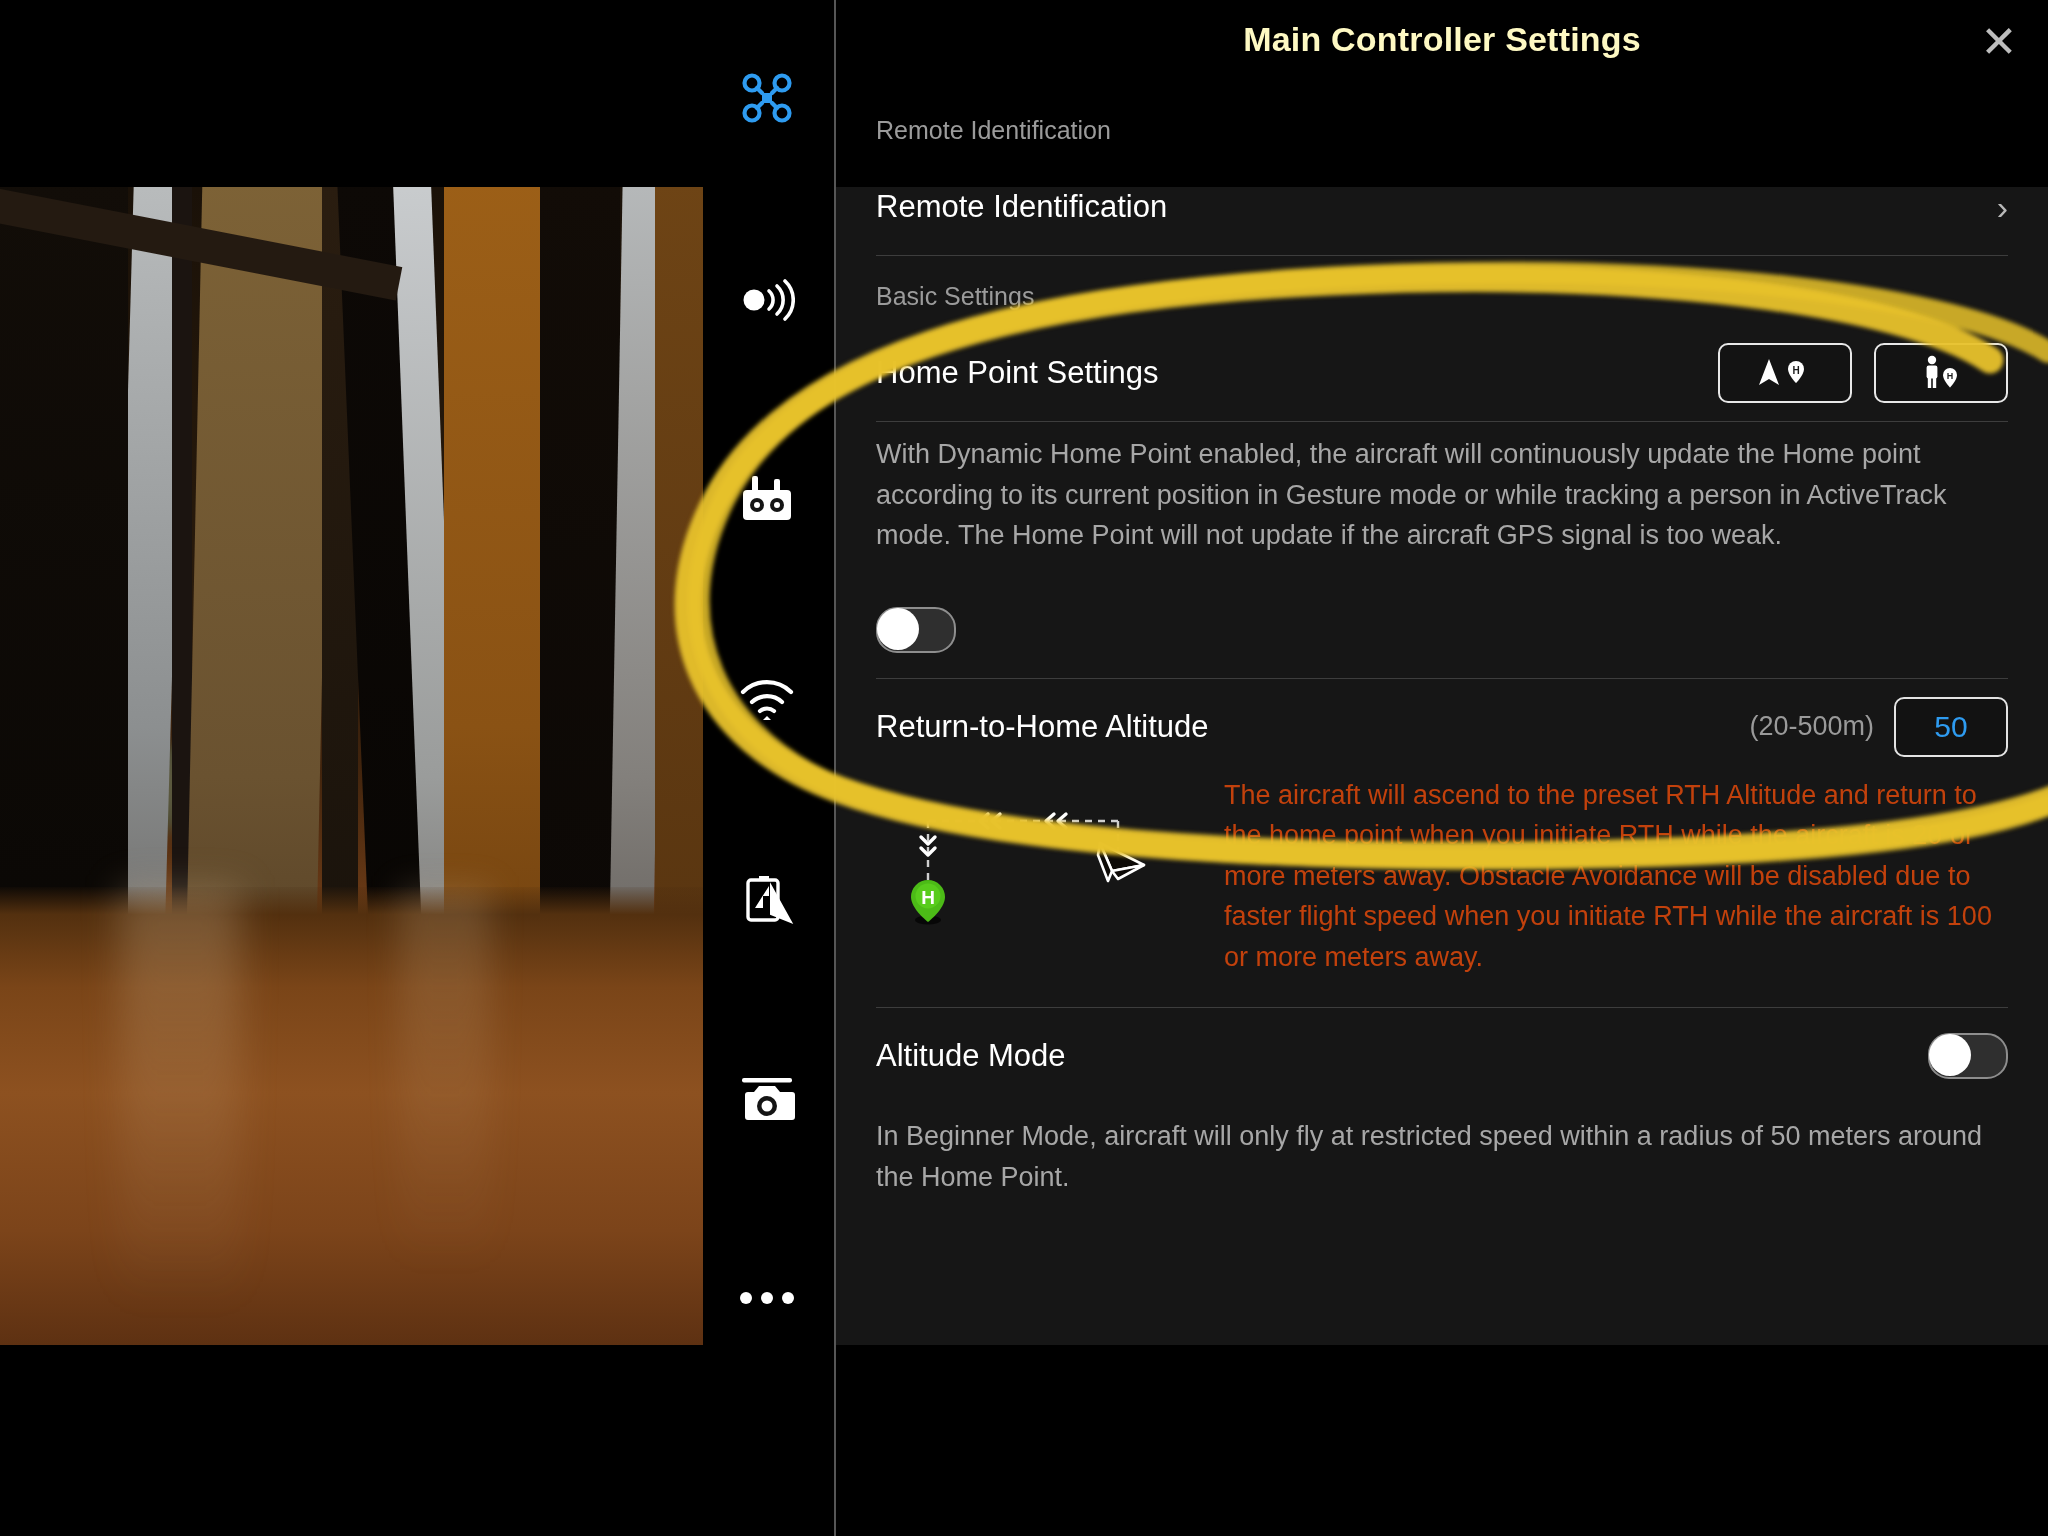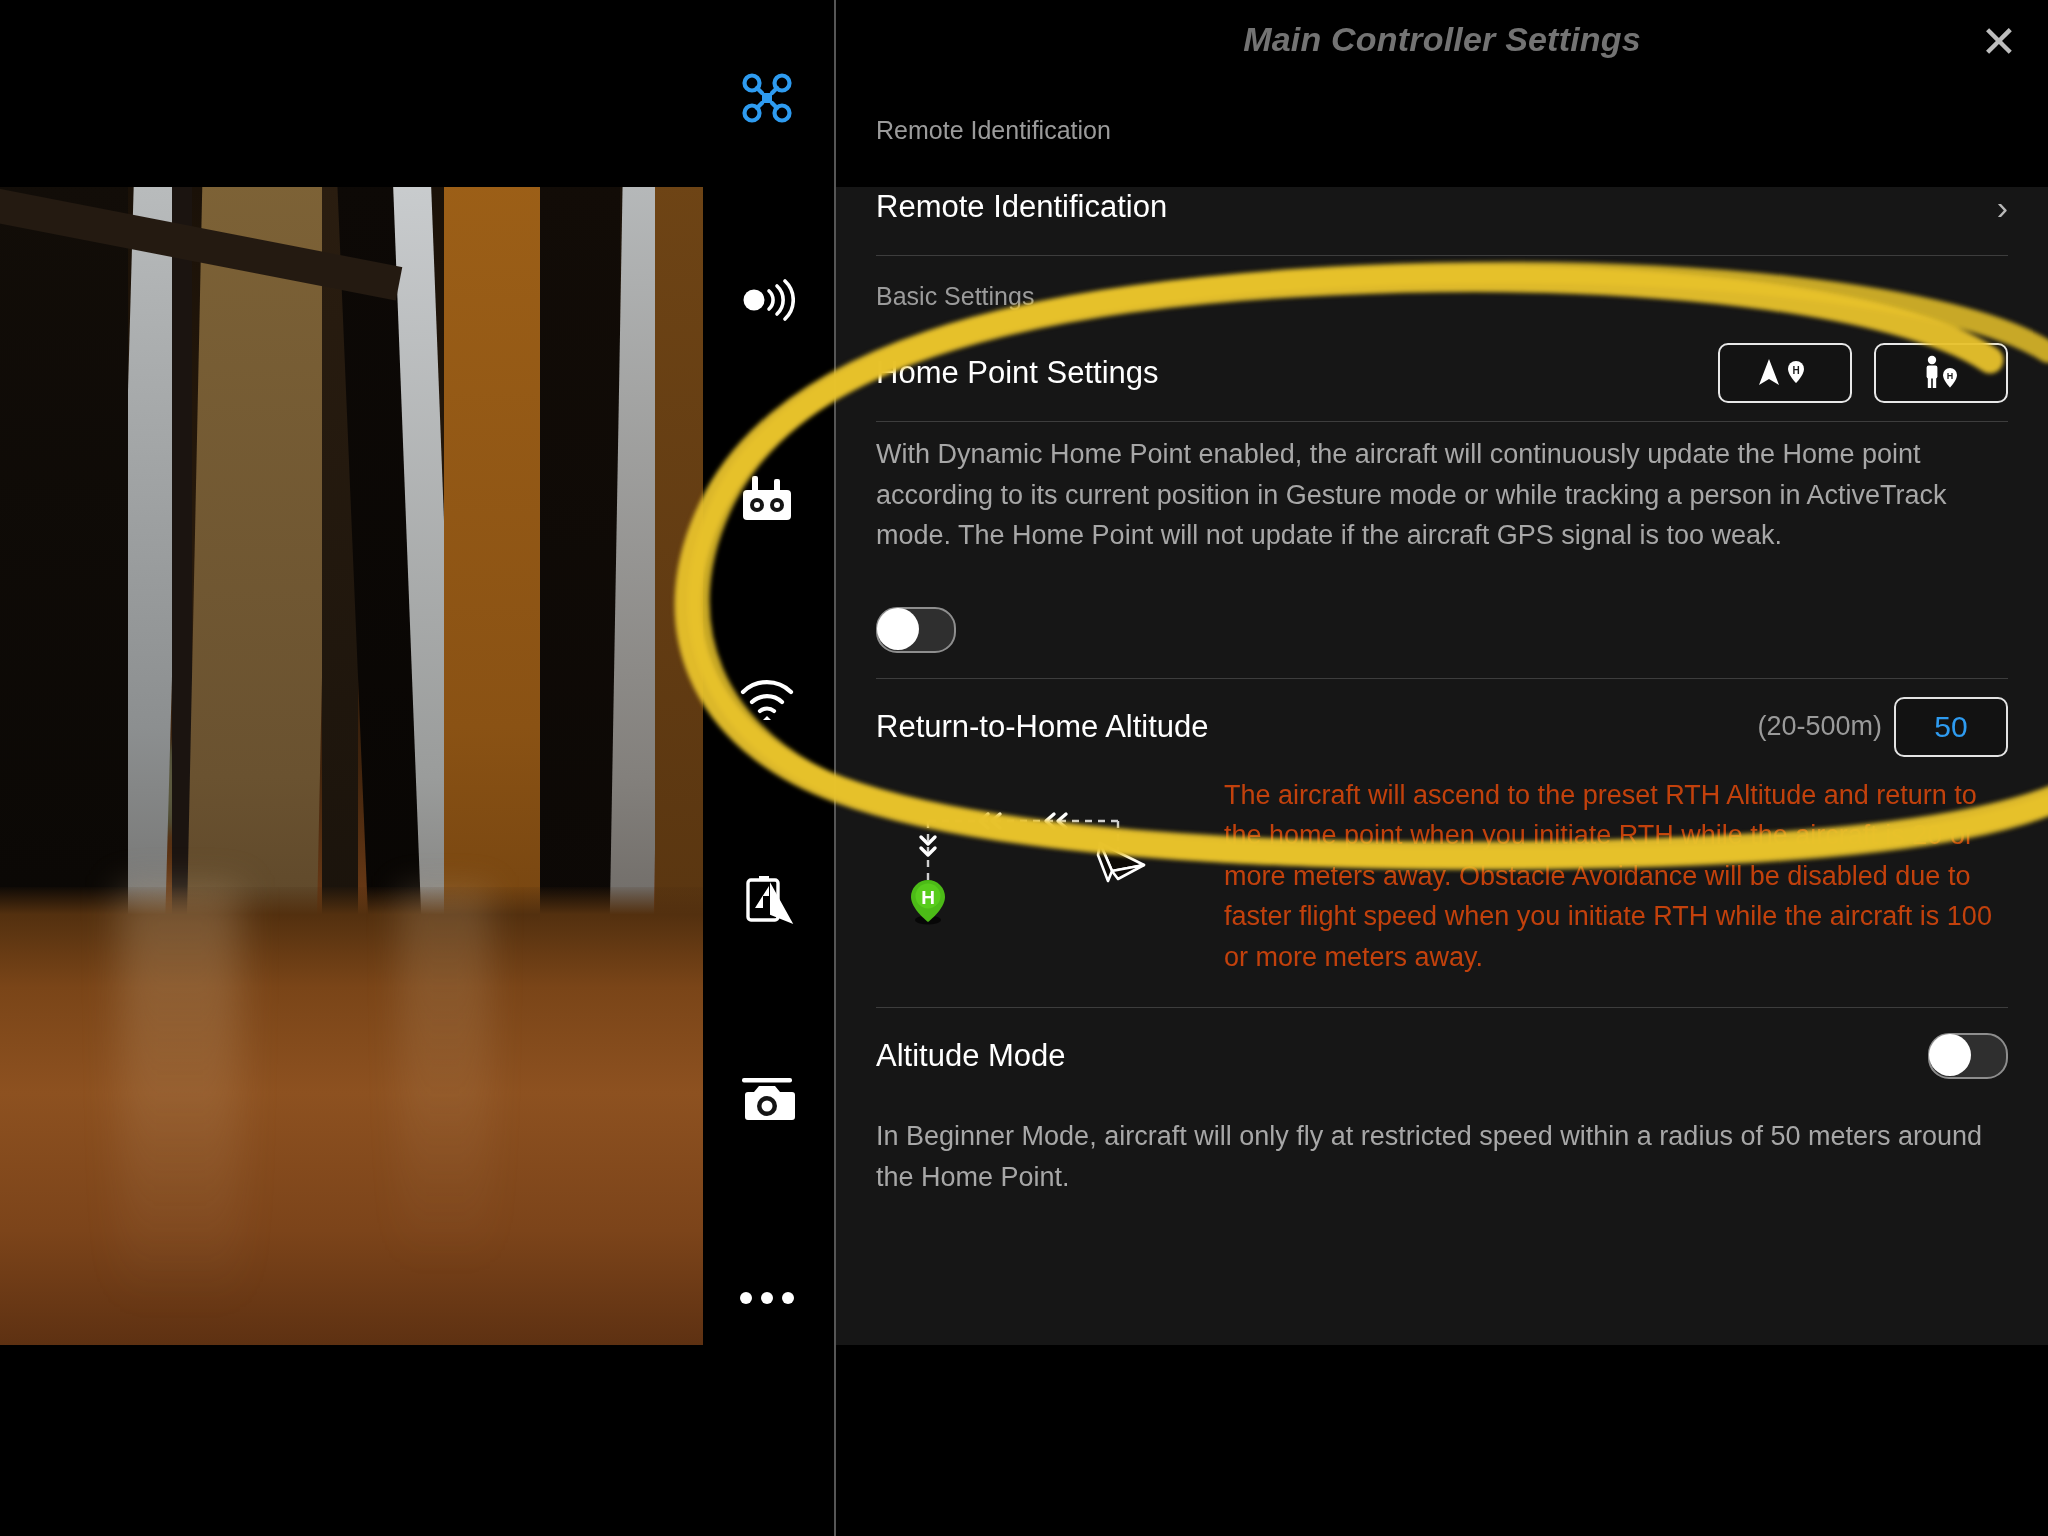--- a/index.html
+++ b/index.html
@@ -29,31 +29,31 @@
   .rail{position:absolute;left:700px;top:0;width:134px;height:1536px;}
   .rail-item{position:absolute;left:0;width:134px;height:96px;display:flex;align-items:center;justify-content:center;}
 
   
   .panel{position:absolute;left:836px;top:0;width:1212px;height:1536px;
          background:rgba(28,28,28,0.78);backdrop-filter:blur(2px);}
   .panel-solid-top{position:absolute;left:836px;top:0;width:1212px;height:187px;background:#000;}
   .panel-solid-bot{position:absolute;left:836px;top:1345px;width:1212px;height:191px;background:#000;}
 
   .hdr{position:absolute;left:836px;top:0;width:1212px;height:90px;}
-  .hdr-title{position:absolute;left:0;top:20px;width:1212px;text-align:center;color:#737373;
-             font-size:34px;font-weight:bold;letter-spacing:.2px;font-style:italic;}
+  .hdr-title{position:absolute;left:0;top:20px;width:1212px;text-align:center;color:#fef9c3;
+             font-size:34px;font-weight:bold;letter-spacing:.2px;}
   .hdr-close{position:absolute;right:26px;top:20px;width:46px;height:46px;color:#bdbdbd;
              font-size:44px;line-height:44px;text-align:center;font-weight:300;}
 
   .scroll{position:absolute;left:836px;top:90px;width:1212px;height:1446px;}
 
   .sect{color:#9b9b9b;font-size:25px;padding:26px 40px 14px 40px;}
   .row{position:relative;display:flex;align-items:center;min-height:96px;padding:0 40px;}
   .row .label{color:#fff;font-size:31px;flex:1;}
-  .row .sublabel{color:#9a9a9a;font-size:27px;margin-right:12px;}
+  .row .sublabel{color:#9a9a9a;font-size:27px;margin-right:20px;}
   .hr{height:1px;background:rgba(255,255,255,.17);margin:0 40px;}
   .desc{color:#a7a7a7;font-size:27px;line-height:1.50;padding:12px 40px 26px 40px;}
 
   .chev{color:#b9b9b9;font-size:34px;font-weight:300;line-height:1;}
 
   
   .toggle{width:76px;height:42px;border-radius:21px;border:2px solid #8e8e8e;
           background:rgba(70,70,70,.55);position:relative;flex:0 0 auto;}
   .toggle .knob{position:absolute;left:-1px;top:-1px;width:42px;height:42px;border-radius:50%;background:#fff;}
 

